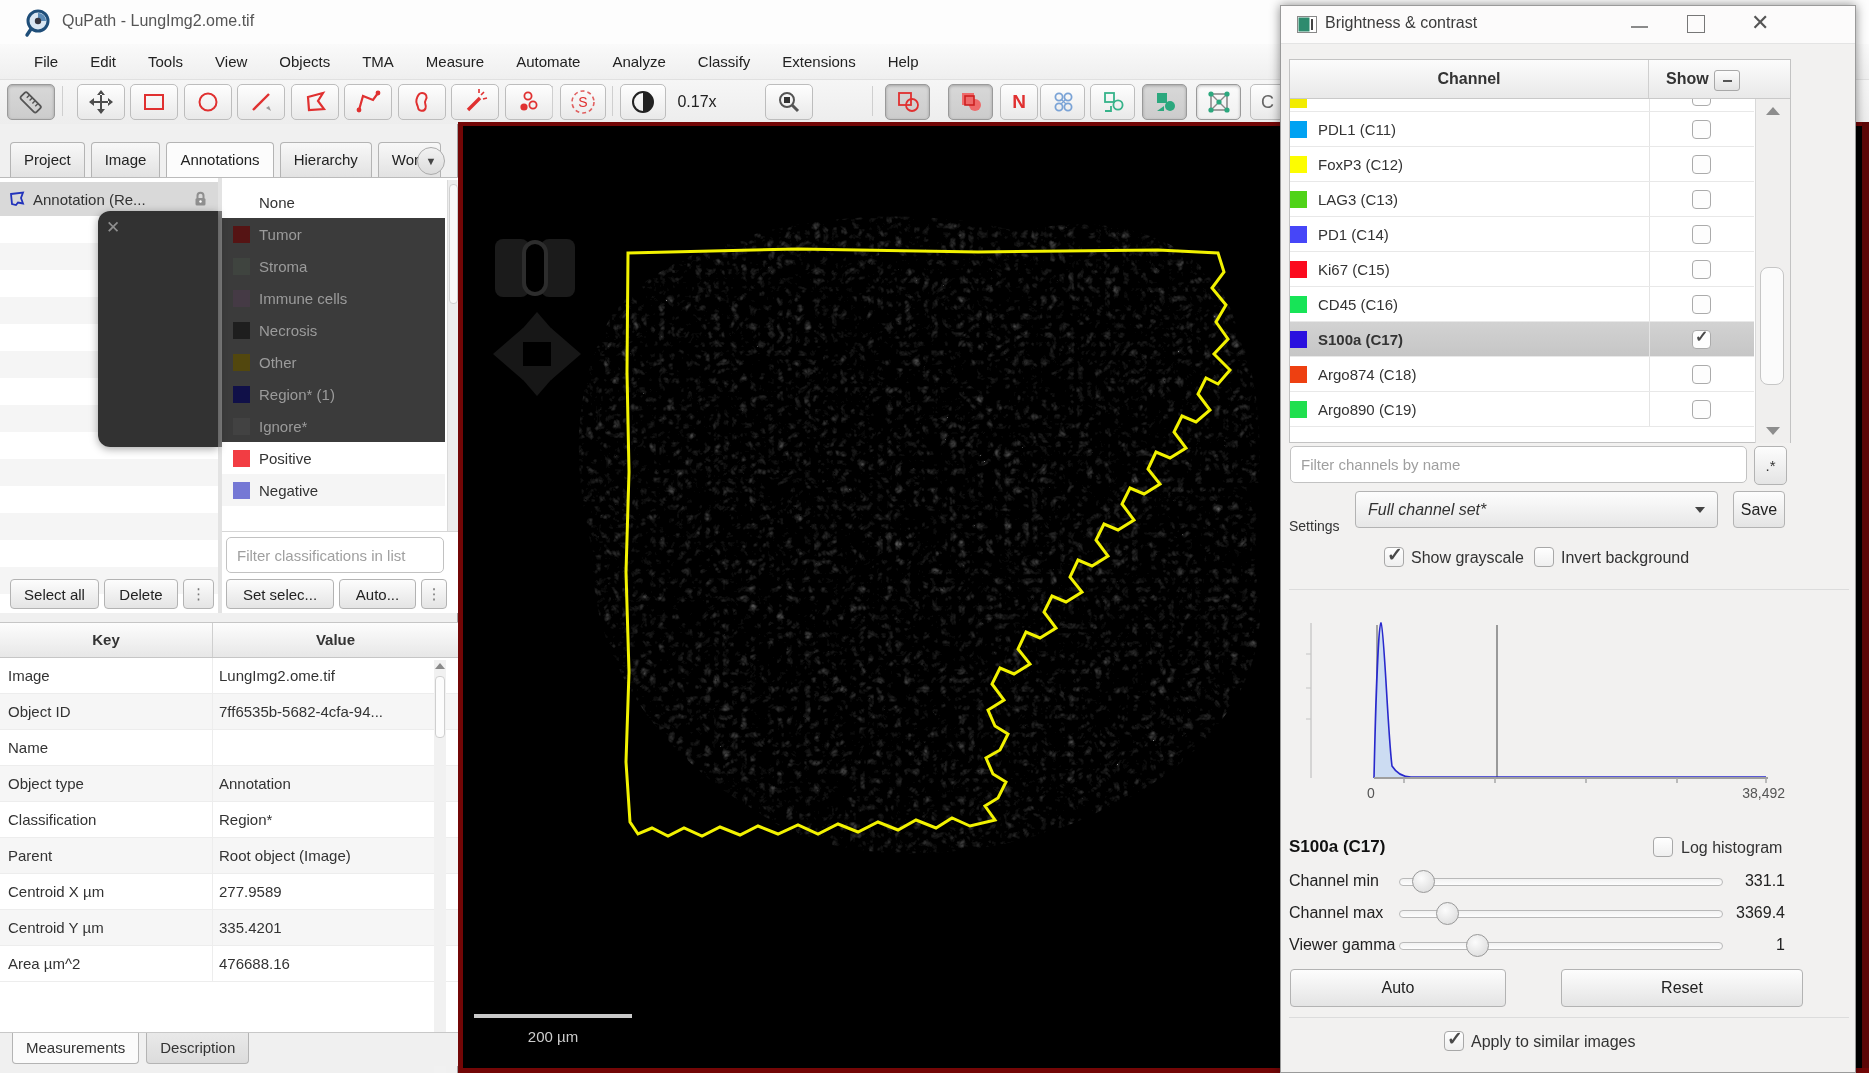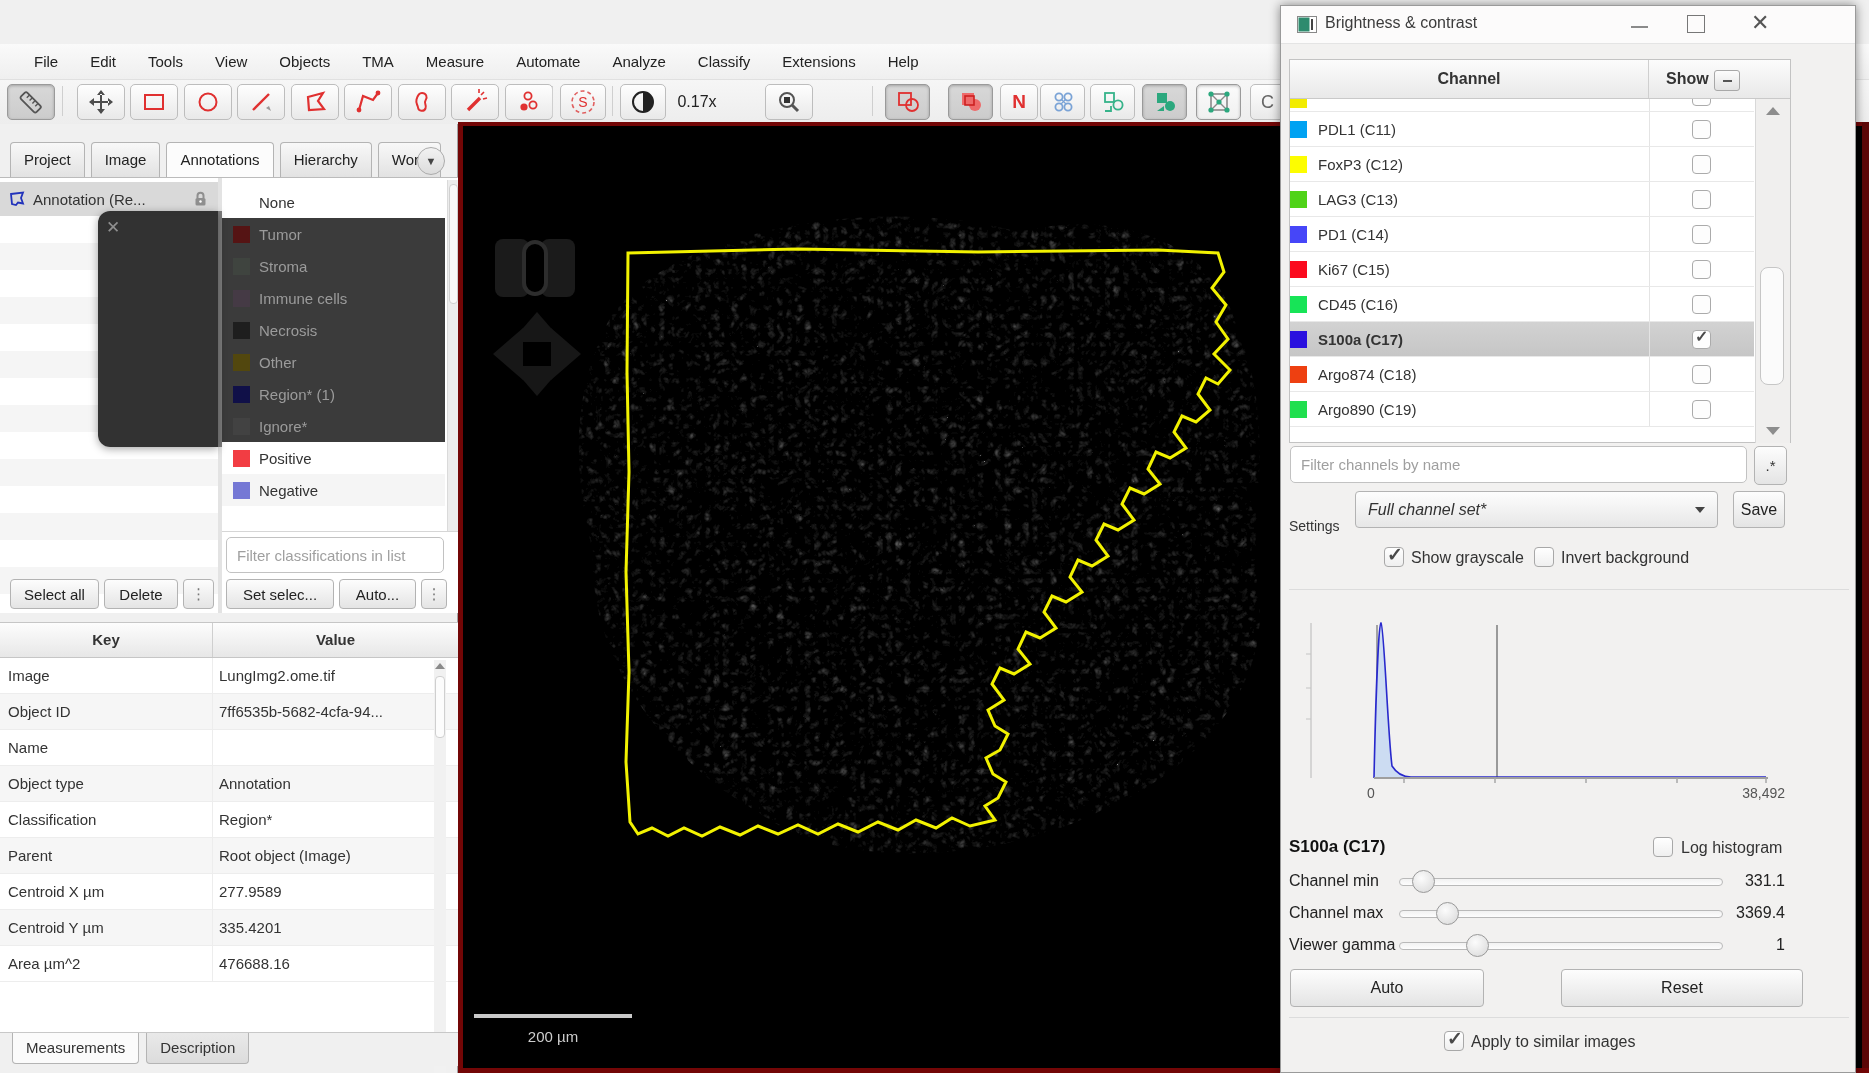--- a/index.html
+++ b/index.html
@@ -107,31 +107,40 @@
   .cb-label{position:absolute;font-size:16px;}
   .sep{position:absolute;left:8px;width:560px;height:1px;background:#dcdcdc;}
   #hist-zero{position:absolute;left:80px;top:779px;width:20px;text-align:center;color:#555;font-size:14px;}
   #hist-max{position:absolute;left:404px;top:779px;width:100px;text-align:right;color:#555;font-size:14px;}
   #sec-name{position:absolute;left:8px;top:831px;font-weight:bold;font-size:17px;color:#111;}
   .sl-label{position:absolute;left:8px;font-size:16px;color:#222;}
   .sl-track{position:absolute;left:118px;width:324px;height:8px;border:1px solid #b9b9b9;border-radius:4px;background:linear-gradient(#f2f2f2,#fdfdfd);box-sizing:border-box;}
   .sl-thumb{position:absolute;top:-9px;width:23px;height:23px;border-radius:50%;border:1px solid #999;
             background:radial-gradient(circle at 40% 35%,#fcfcfc,#d7d7d7);box-sizing:border-box;}
   .sl-value{position:absolute;left:438px;width:66px;text-align:right;font-size:16px;color:#222;}
-  #auto-btn{left:9px;top:963px;width:194px;height:38px;font-size:16px;}
+  #auto-btn{left:9px;top:963px;width:216px;height:38px;font-size:16px;}
   #reset-btn{left:280px;top:963px;width:242px;height:38px;font-size:16px;}
   
   #scalebar{left:474px;top:1014px;width:158px;height:4px;background:#c9c9c9;}
   #scalebar-label{left:474px;top:1028px;width:158px;text-align:center;color:#cdcdcd;font-size:15px;}
 </style>
 </head>
 <body>
 
 <div id="root">
 
+  <div class="abs" id="titlebar">
+    <svg class="abs" style="left:24px;top:8px" width="30" height="30" viewBox="0 0 30 30">
+      <circle cx="14" cy="13" r="10" fill="#d9e6f2" stroke="#1f4e79" stroke-width="3"></circle>
+      <path d="M14 5 A8 8 0 0 1 22 13 L14 13 Z" fill="#5b8ab5"></path>
+      <circle cx="14" cy="13" r="3.2" fill="#35353f"></circle>
+      <line x1="7" y1="21" x2="3" y2="27" stroke="#1f4e79" stroke-width="3.4" stroke-linecap="round"></line>
+    </svg>
+    <div class="abs" id="title-text">QuPath - LungImg2.ome.tif</div>
+  </div>
 
   <div class="abs" id="menubar">
       <div class="menu-item">File</div>
       <div class="menu-item">Edit</div>
       <div class="menu-item">Tools</div>
       <div class="menu-item">View</div>
       <div class="menu-item">Objects</div>
       <div class="menu-item">TMA</div>
       <div class="menu-item">Measure</div>
       <div class="menu-item">Automate</div>

